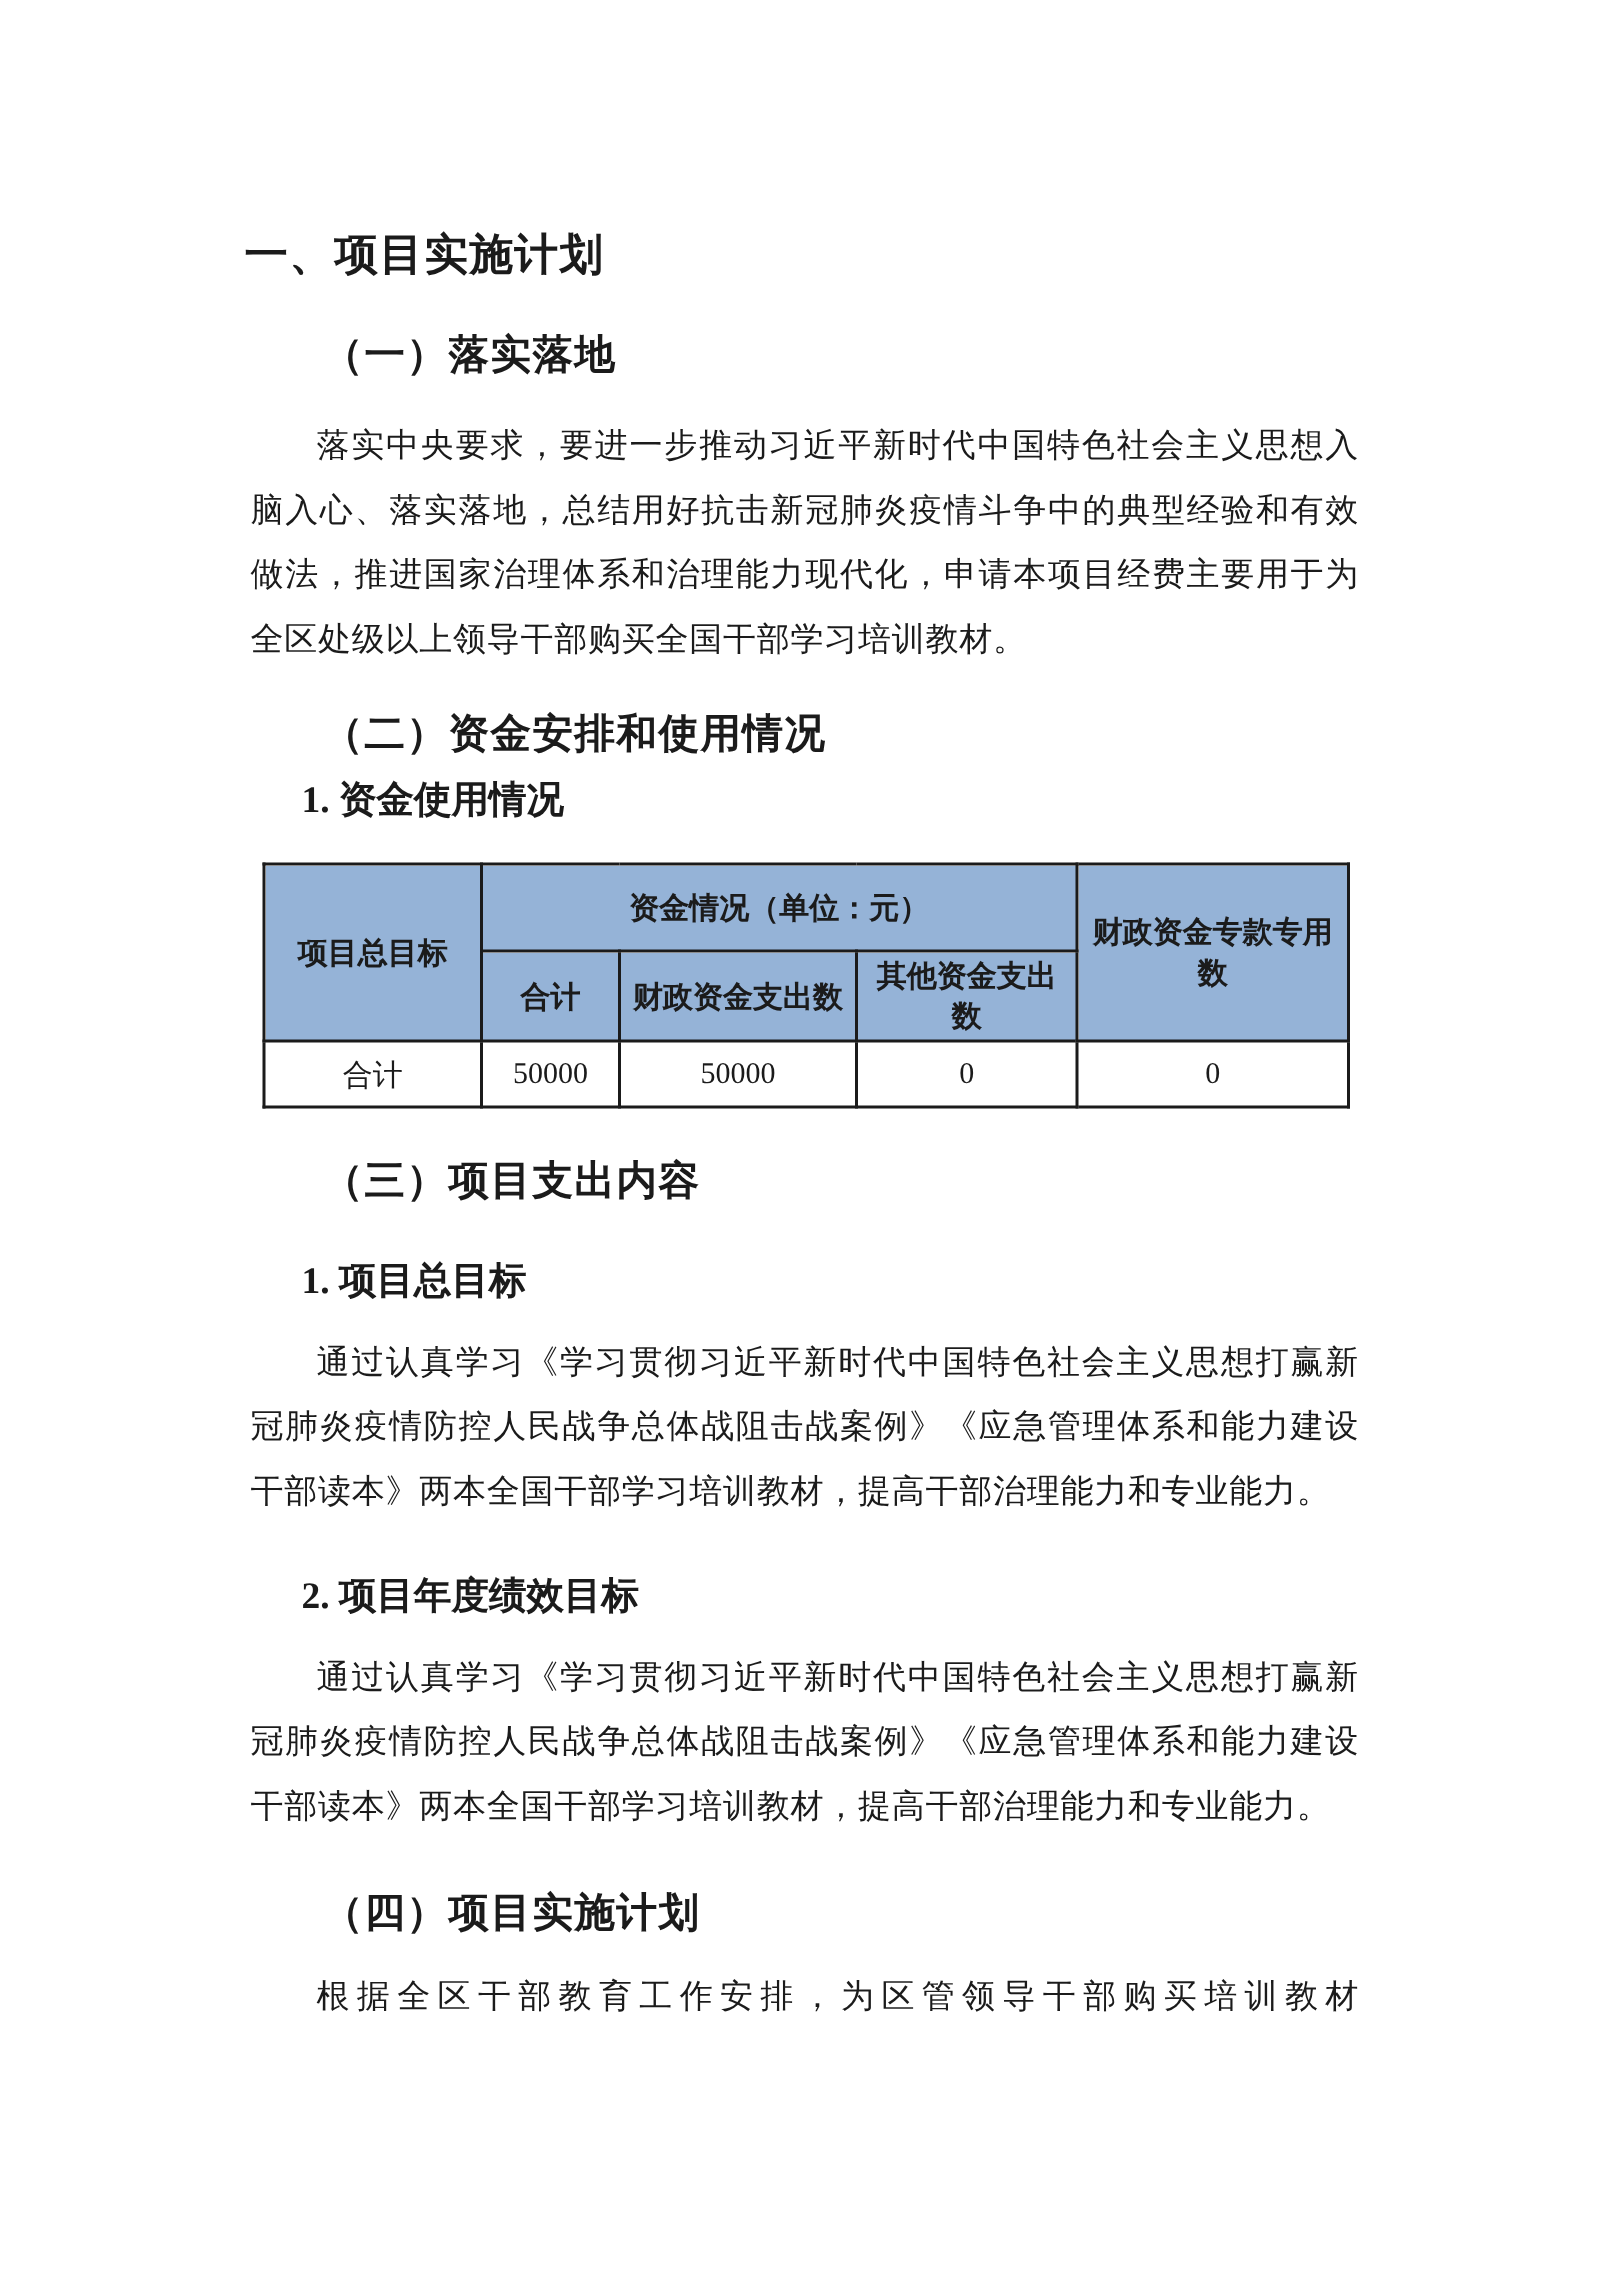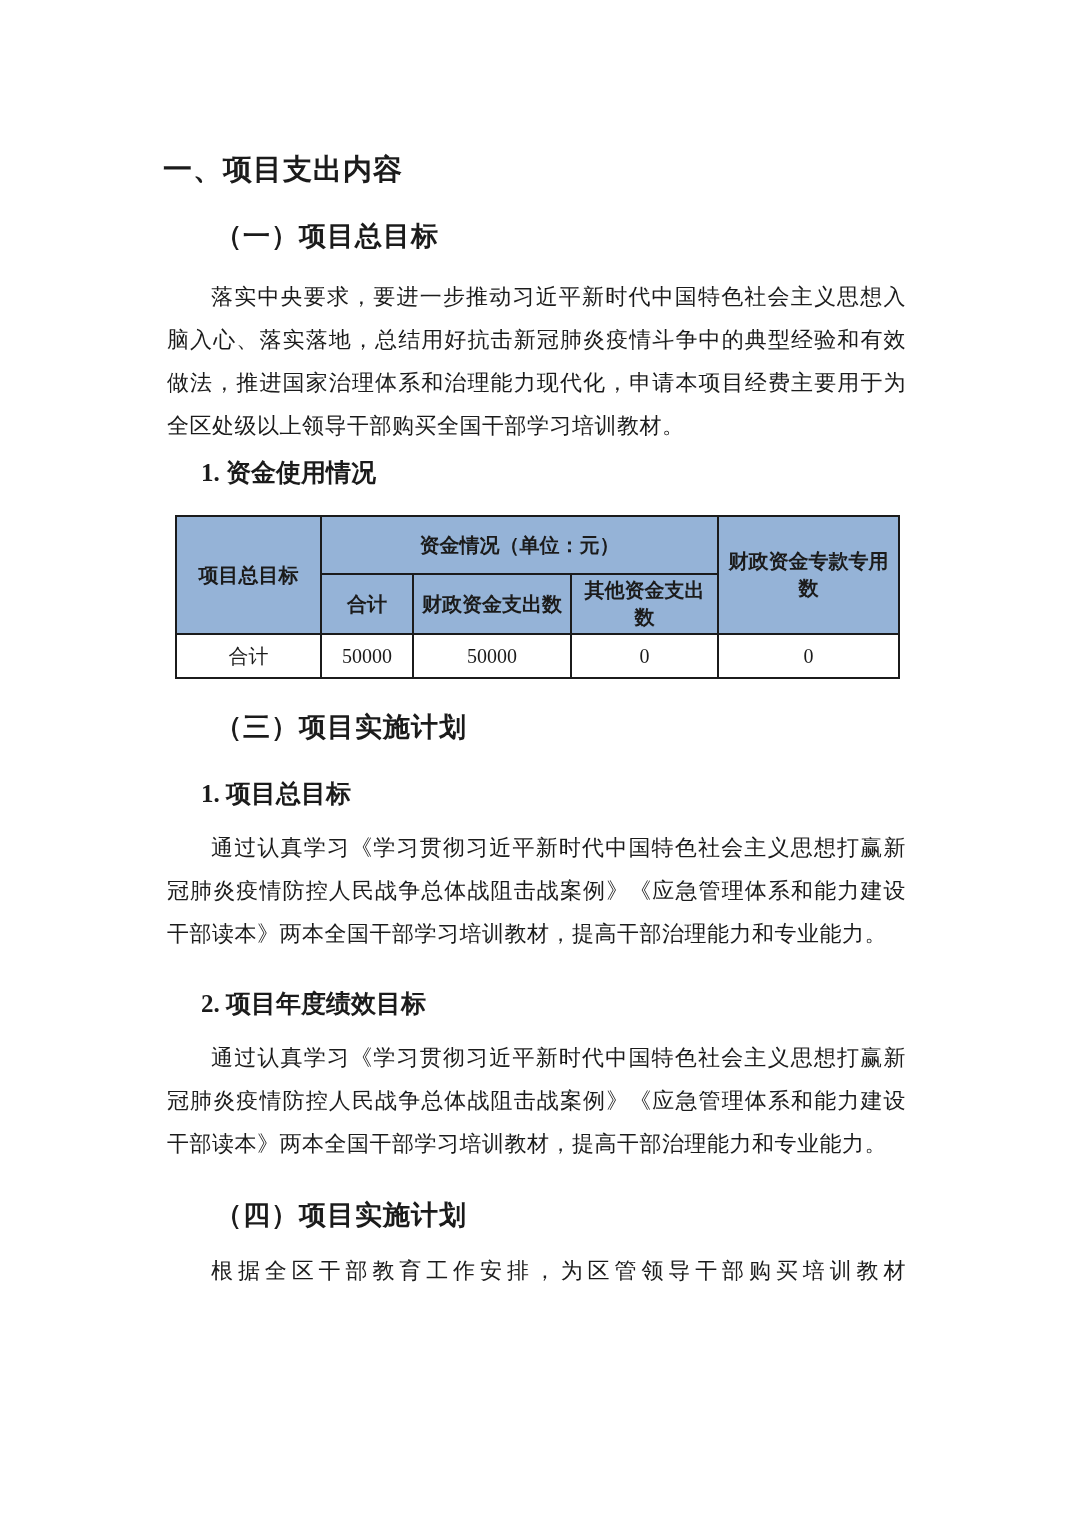--- a/index.html
+++ b/index.html
@@ -92,26 +92,27 @@
     text-align: center;
     font-size: 19px;
   }
 </style>
 </head>
 <body>
 
 <div class="page">
   <div class="content">
 
-    <h1 class="doc-h1">一、项目支出内容</h1>
+    <h1 class="doc-h1">一、项目实施计划</h1>
 
-    <h2 class="doc-h2 mt-28">（一）项目总目标</h2>
+    <h2 class="doc-h2 mt-28">（一）落实落地</h2>
 
     <p class="doc-p mt-21">落实中央要求，要进一步推动习近平新时代中国特色社会主义思想入脑入心、落实落地，总结用好抗击新冠肺炎疫情斗争中的典型经验和有效做法，推进国家治理体系和治理能力现代化，申请本项目经费主要用于为全区处级以上领导干部购买全国干部学习培训教材。</p>
 
+    <h2 class="doc-h2 mt-24">（二）资金安排和使用情况</h2>
 
     <h3 class="doc-h3 mt-25">1. 资金使用情况</h3>
 
     <table class="fund-table mt-26">
       <colgroup>
         <col style="width:145px">
         <col style="width:92px">
         <col style="width:158px">
         <col style="width:147px">
         <col style="width:181px">
@@ -130,21 +131,21 @@
         <tr class="tdata row-h3">
           <td>合计</td>
           <td>50000</td>
           <td>50000</td>
           <td>0</td>
           <td>0</td>
         </tr>
       </tbody>
     </table>
 
-    <h2 class="doc-h2 mt-30">（三）项目实施计划</h2>
+    <h2 class="doc-h2 mt-30">（三）项目支出内容</h2>
 
     <h3 class="doc-h3 mt-22">1. 项目总目标</h3>
 
     <p class="doc-p mt-16">通过认真学习《学习贯彻习近平新时代中国特色社会主义思想打赢新冠肺炎疫情防控人民战争总体战阻击战案例》《应急管理体系和能力建设干部读本》两本全国干部学习培训教材，提高干部治理能力和专业能力。</p>
 
     <h3 class="doc-h3 mt-22">2. 项目年度绩效目标</h3>
 
     <p class="doc-p mt-16">通过认真学习《学习贯彻习近平新时代中国特色社会主义思想打赢新冠肺炎疫情防控人民战争总体战阻击战案例》《应急管理体系和能力建设干部读本》两本全国干部学习培训教材，提高干部治理能力和专业能力。</p>
 
     <h2 class="doc-h2 mt-22">（四）项目实施计划</h2>

